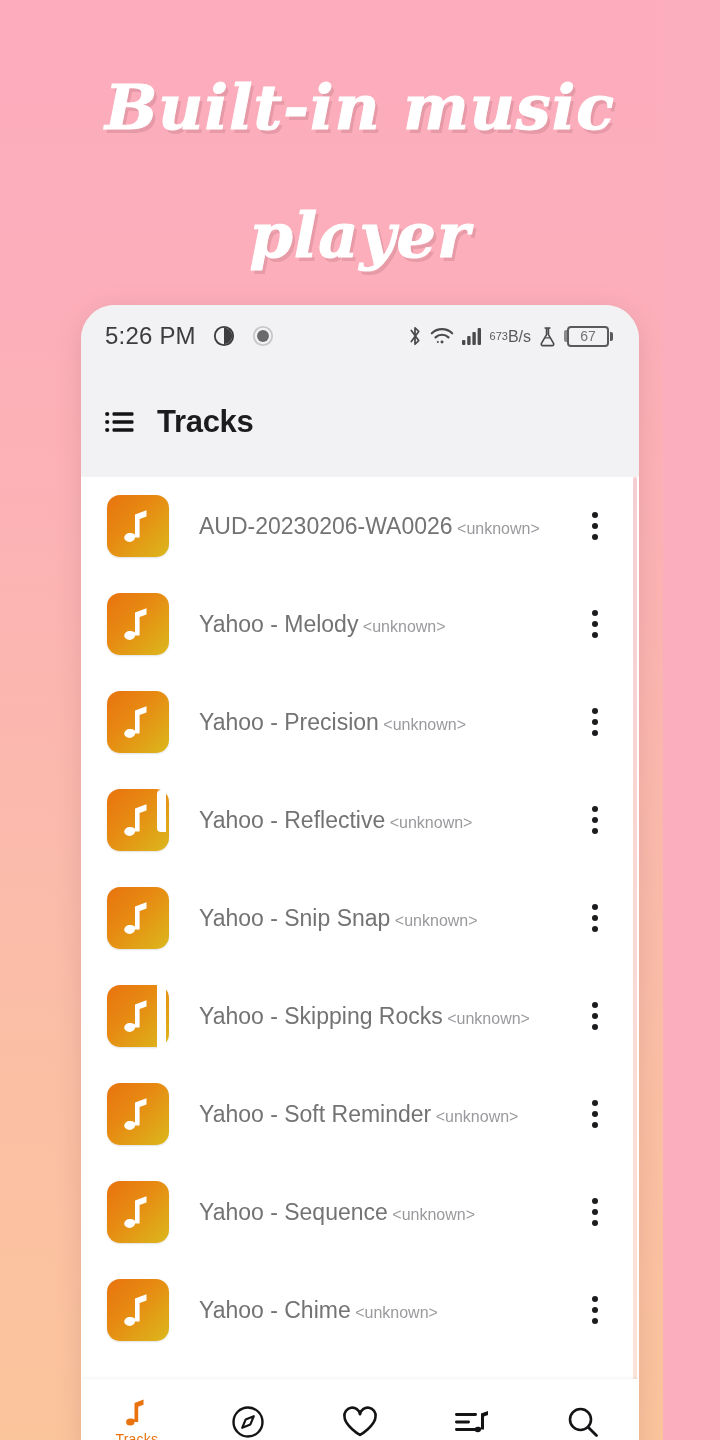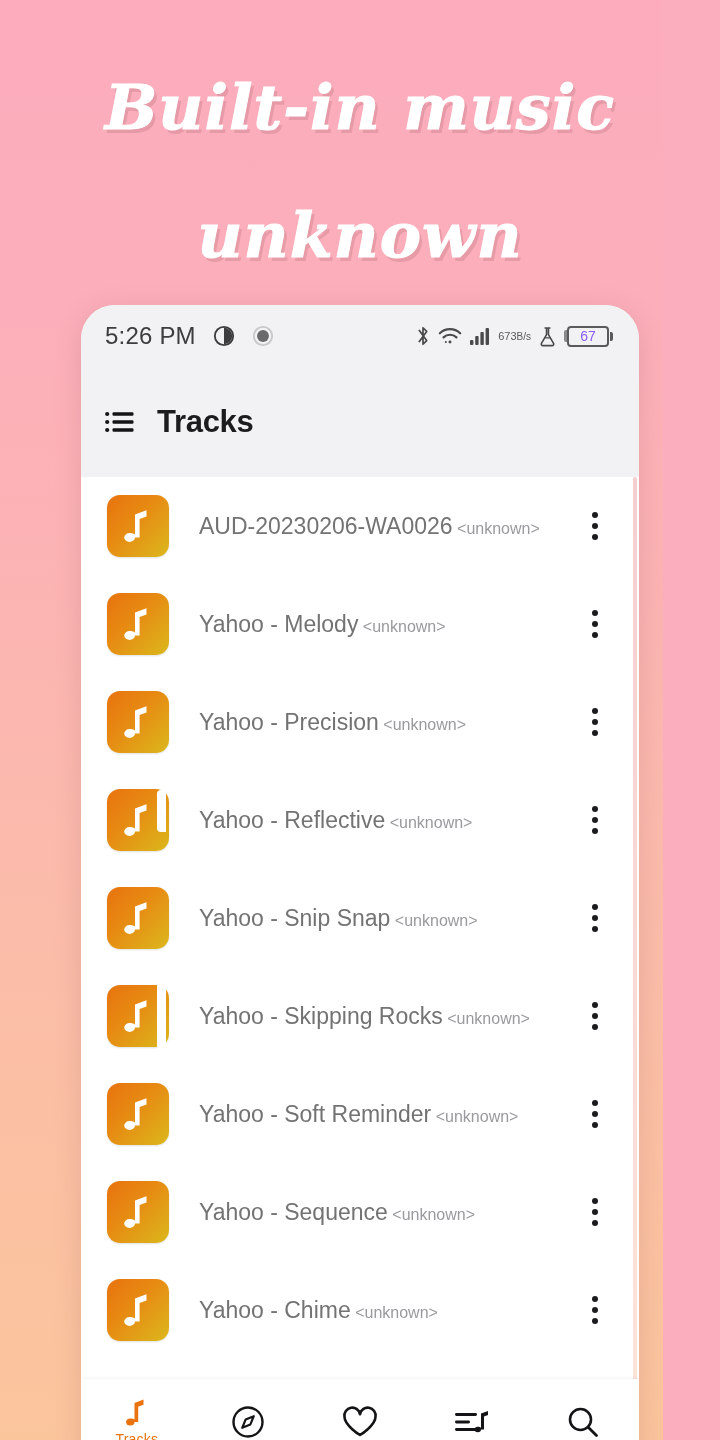--- a/index.html
+++ b/index.html
@@ -113,35 +113,35 @@
   }
   .netspeed {
     display: flex;
     flex-direction: row;
     align-items: center;
     line-height: 1;
     color: #5a5a5c;
     font-size: 11px;
     font-family: "Liberation Sans", sans-serif;
   }
-  .netspeed .u { font-size: 10px; margin-top: 2px; }
+  .netspeed .u { font-size: 16px; margin-top: 2px; }
   .battery {
     display: flex;
     align-items: center;
   }
   .battery .shell {
     width: 42px;
     height: 21px;
     border: 2px solid #5a5a5c;
     border-radius: 4px;
     display: flex;
     align-items: center;
     justify-content: center;
     font-size: 14px;
-    color: #8b5cf6;
+    color: #737373;
     box-sizing: border-box;
   }
   .battery .tip {
     width: 3px;
     height: 9px;
     background: #5a5a5c;
     border-radius: 0 2px 2px 0;
     margin-left: 1px;
   }
   .battery .cap-left {
@@ -271,21 +271,21 @@
 
   svg { display: block; }
 </style>
 </head>
 <body>
 
 <div class="promo">
 
   <div class="headline">
     <span>Built-in music</span>
-    <span class="line2">unknown</span>
+    <span class="line2">player</span>
   </div>
 
   <div class="phone">
 
     <div class="statusbar">
       <div class="sb-left">
         <span class="sb-time">5:26 PM</span>
         <span>
           <svg width="22" height="22" viewBox="0 0 24 24">
             <circle cx="12" cy="12" r="10" fill="none" stroke="#3d3d3f" stroke-width="2"></circle>

